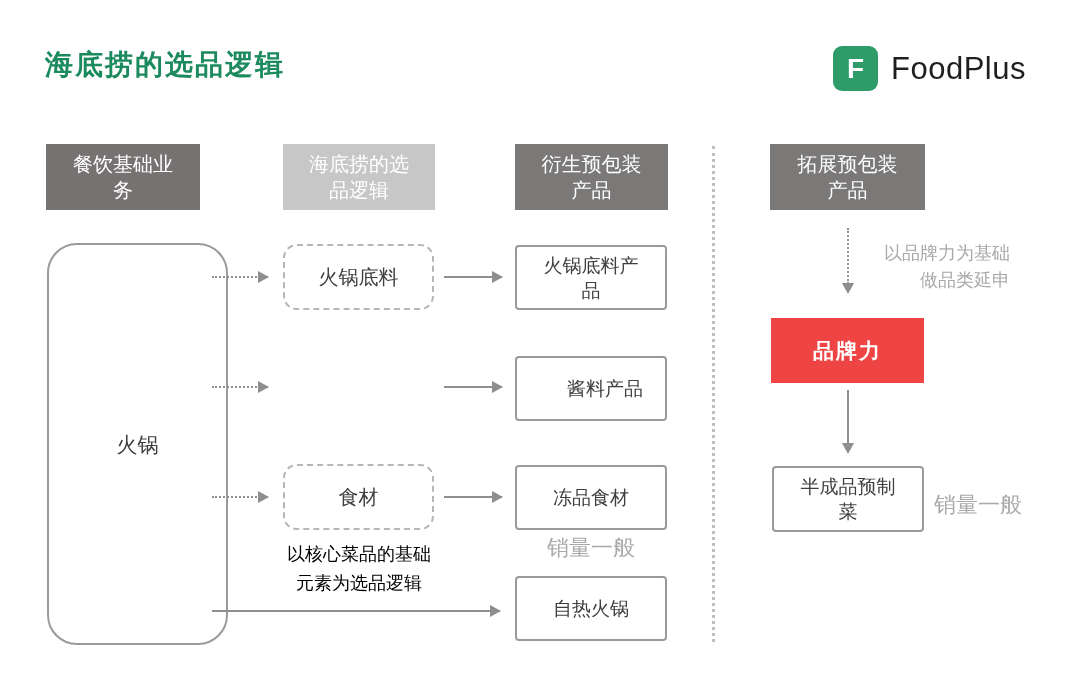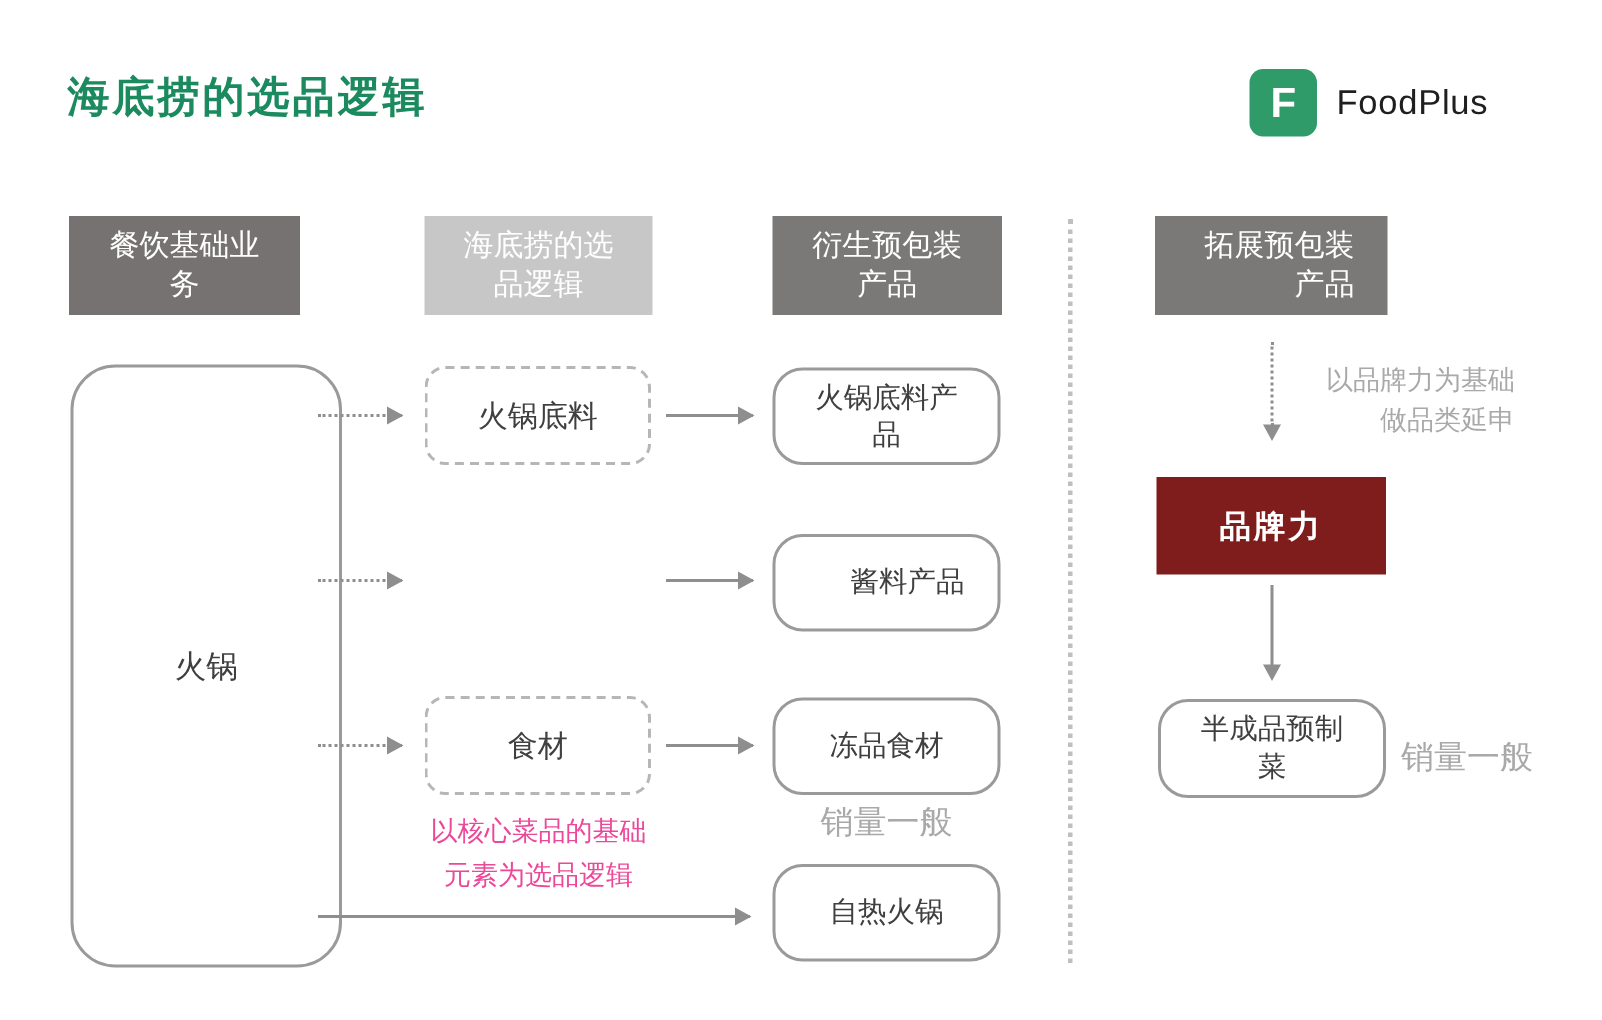--- a/index.html
+++ b/index.html
@@ -4,57 +4,57 @@
 <style>
   html,body {margin:0; padding:0; background:#ffffff; font-family:"Liberation Sans", sans-serif;}
   .canvas {position:relative; width:1068px; height:680px; background:#ffffff; overflow:hidden;}
 
   
   .page-title {position:absolute; left:45px; top:46px; font-size:28px; font-weight:bold;
                color:#1b8a5e; letter-spacing:2px;}
   .logo {position:absolute; left:833px; top:46px; display:flex; align-items:center; gap:13px;}
   .logo-mark {width:45px; height:45px; background:#2f9b68; border-radius:9px; color:#ffffff;
               font-size:28px; font-weight:bold; display:flex; align-items:center; justify-content:center;}
-  .logo-text {font-size:23px; color:#1f1f1f; letter-spacing:0.5px;}
+  .logo-text {font-size:31px; color:#1f1f1f; letter-spacing:0.5px;}
 
   
   .col-header {position:absolute; top:144px; height:66px; box-sizing:border-box; padding:0 22px;
                display:flex; align-items:center; justify-content:center; text-align:center;
                color:#ffffff; font-size:20px; line-height:26px; word-break:break-all;}
   .hdr-base    {left:46px;  width:154px; background:#767272;}
   .hdr-core    {left:283px; width:152px; background:#c8c7c7;}
   .hdr-derived {left:515px; width:153px; background:#7b7878;}
-  .hdr-expand  {left:770px; width:155px; background:#7b7878;text-align:right;}
+  .hdr-expand  {left:770px; width:155px; background:#7b7878;}
 
   .divider {position:absolute; left:712px; top:146px; height:496px; width:0;
             border-left:3px dotted #bfbfbf;}
 
   
-  .box {position:absolute; box-sizing:border-box; border:2px solid #9a9a9a; border-radius:20px;
+  .box {position:absolute; box-sizing:border-box; border:2px solid #9a9a9a; border-radius:4px;
         background:#ffffff; display:flex; align-items:center; justify-content:center;
         text-align:center; color:#3f3f3f; font-size:19px; line-height:25px; word-break:break-all;}
   .hotpot {left:47px; top:243px; width:181px; height:402px; border-radius:30px; font-size:21px;}
   .dashed-box {position:absolute; left:283px; width:151px; height:66px; box-sizing:border-box;
                border:2px dashed #b6b6b6; border-radius:14px; background:#ffffff;
                display:flex; align-items:center; justify-content:center; text-align:center;
                color:#404040; font-size:20px;}
   .el-0 {top:244px;} .el-1 {top:354px;} .el-2 {top:464px;}
   .derived {left:515px; width:152px; height:65px; padding:0 20px;}
   .dp-0 {top:245px;} .dp-1 {top:356px;padding-left:48px;} .dp-2 {top:465px;} .dp-3 {top:576px;}
 
-  .brand-box {position:absolute; left:771px; top:318px; width:153px; height:65px; background:#7f1d1d;
+  .brand-box {position:absolute; left:771px; top:318px; width:153px; height:65px; background:#ef4444;
               color:#ffffff; font-size:21px; font-weight:bold; letter-spacing:2px;
               display:flex; align-items:center; justify-content:center;}
   .pp-box {left:772px; top:466px; width:152px; height:66px; padding:0 20px;}
 
   
   .note {position:absolute; color:#a9a9a9; font-size:22px; text-align:center;}
   .note-frozen {left:515px; width:152px; top:533px;}
   .note-core   {left:282px; width:154px; top:540px; font-size:18px; line-height:29px;
-                color:#ec4899; word-break:break-all;}
+                color:#000000; word-break:break-all;}
   .note-expand {left:878px; width:132px; top:240px; font-size:18px; line-height:27px;
                 word-break:break-all; text-align:right;}
   .note-sales  {left:934px; top:490px;}
 
   
   .arr-h {position:absolute; height:0;}
   .arr-h::after {content:""; position:absolute; right:-1px; top:-7px; width:0; height:0;
                  border-left:11px solid #8e8e8e; border-top:6px solid transparent;
                  border-bottom:6px solid transparent;}
   .arr-h.dot {border-top:2px dotted #8e8e8e;}

